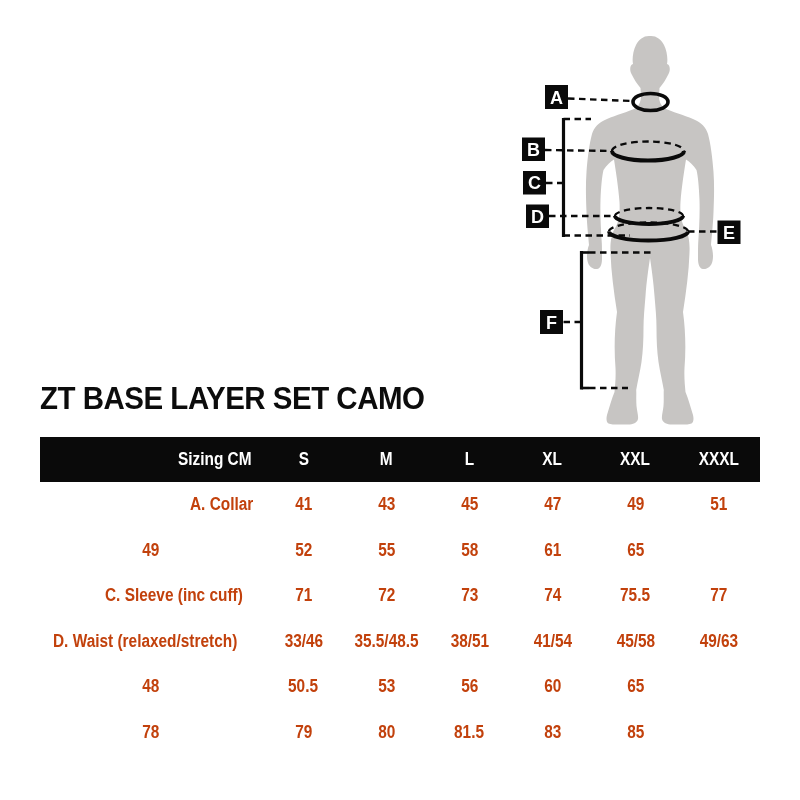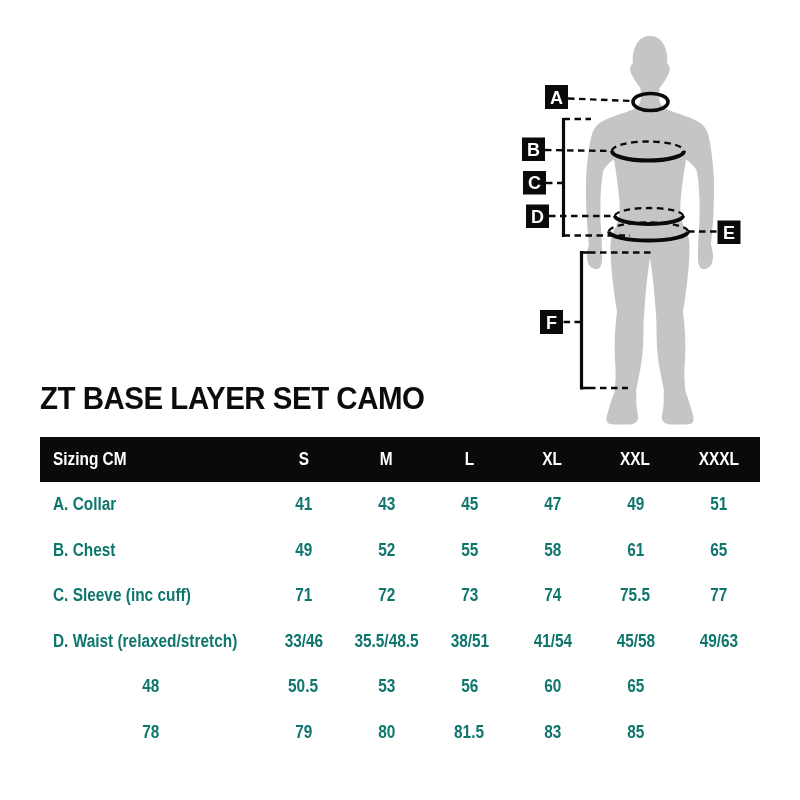--- a/index.html
+++ b/index.html
@@ -41,30 +41,30 @@
     height: 45px;
     align-items: center;
     color: #ffffff;
   }
   .tbody { width: 100%; }
   .trow {
     display: grid;
     grid-template-columns: 222px repeat(6, 1fr);
     height: 45.5px;
     align-items: center;
-    color: #0f766e;
+    color: #c2410c;
   }
   .hcell, .tcell {
     font-weight: 700;
     font-size: 17.5px;
     text-align: center;
     white-space: nowrap;
     overflow: visible;
   }
-  .hcell.label, .tcell.label { text-align: left; padding-left: 13px; }
+  .hcell.label, .tcell.label { text-align: right; padding-left: 13px; }
   .cond {
     display: inline-block;
     transform: scaleX(0.88);
     transform-origin: center center;
   }
   .hcell.label .cond, .tcell.label .cond { transform-origin: left center; }
 </style>
 </head>
 <body>
 
@@ -188,21 +188,20 @@
         <div class="trow">
           <div class="tcell label"><span class="cond">A. Collar</span></div>
           <div class="tcell"><span class="cond">41</span></div>
           <div class="tcell"><span class="cond">43</span></div>
           <div class="tcell"><span class="cond">45</span></div>
           <div class="tcell"><span class="cond">47</span></div>
           <div class="tcell"><span class="cond">49</span></div>
           <div class="tcell"><span class="cond">51</span></div>
         </div>
         <div class="trow">
-          <div class="tcell label"><span class="cond">B. Chest</span></div>
           <div class="tcell"><span class="cond">49</span></div>
           <div class="tcell"><span class="cond">52</span></div>
           <div class="tcell"><span class="cond">55</span></div>
           <div class="tcell"><span class="cond">58</span></div>
           <div class="tcell"><span class="cond">61</span></div>
           <div class="tcell"><span class="cond">65</span></div>
         </div>
         <div class="trow">
           <div class="tcell label"><span class="cond">C. Sleeve (inc cuff)</span></div>
           <div class="tcell"><span class="cond">71</span></div>

